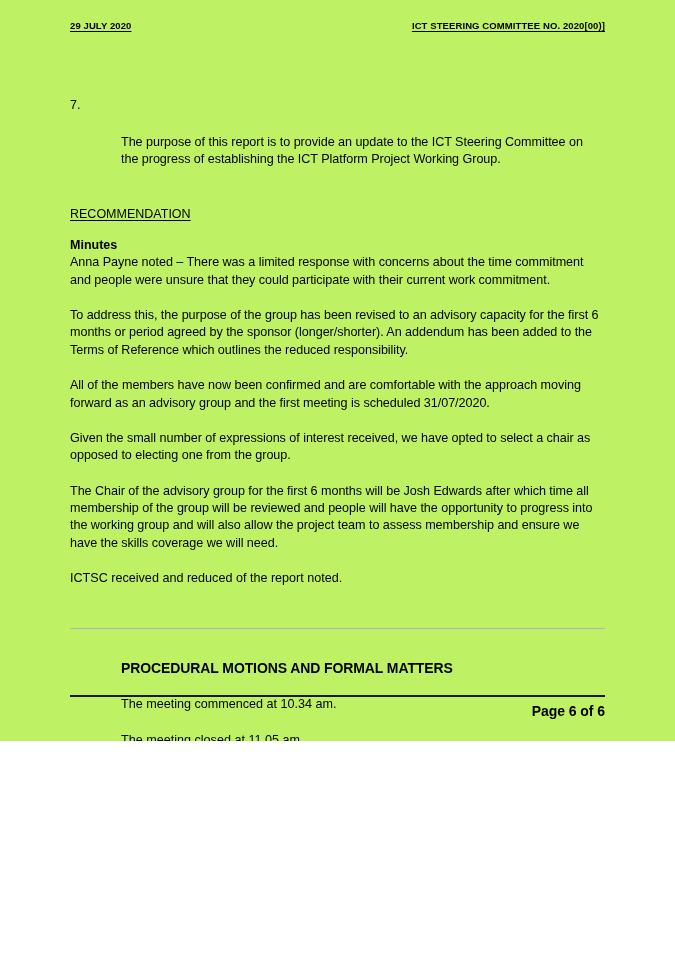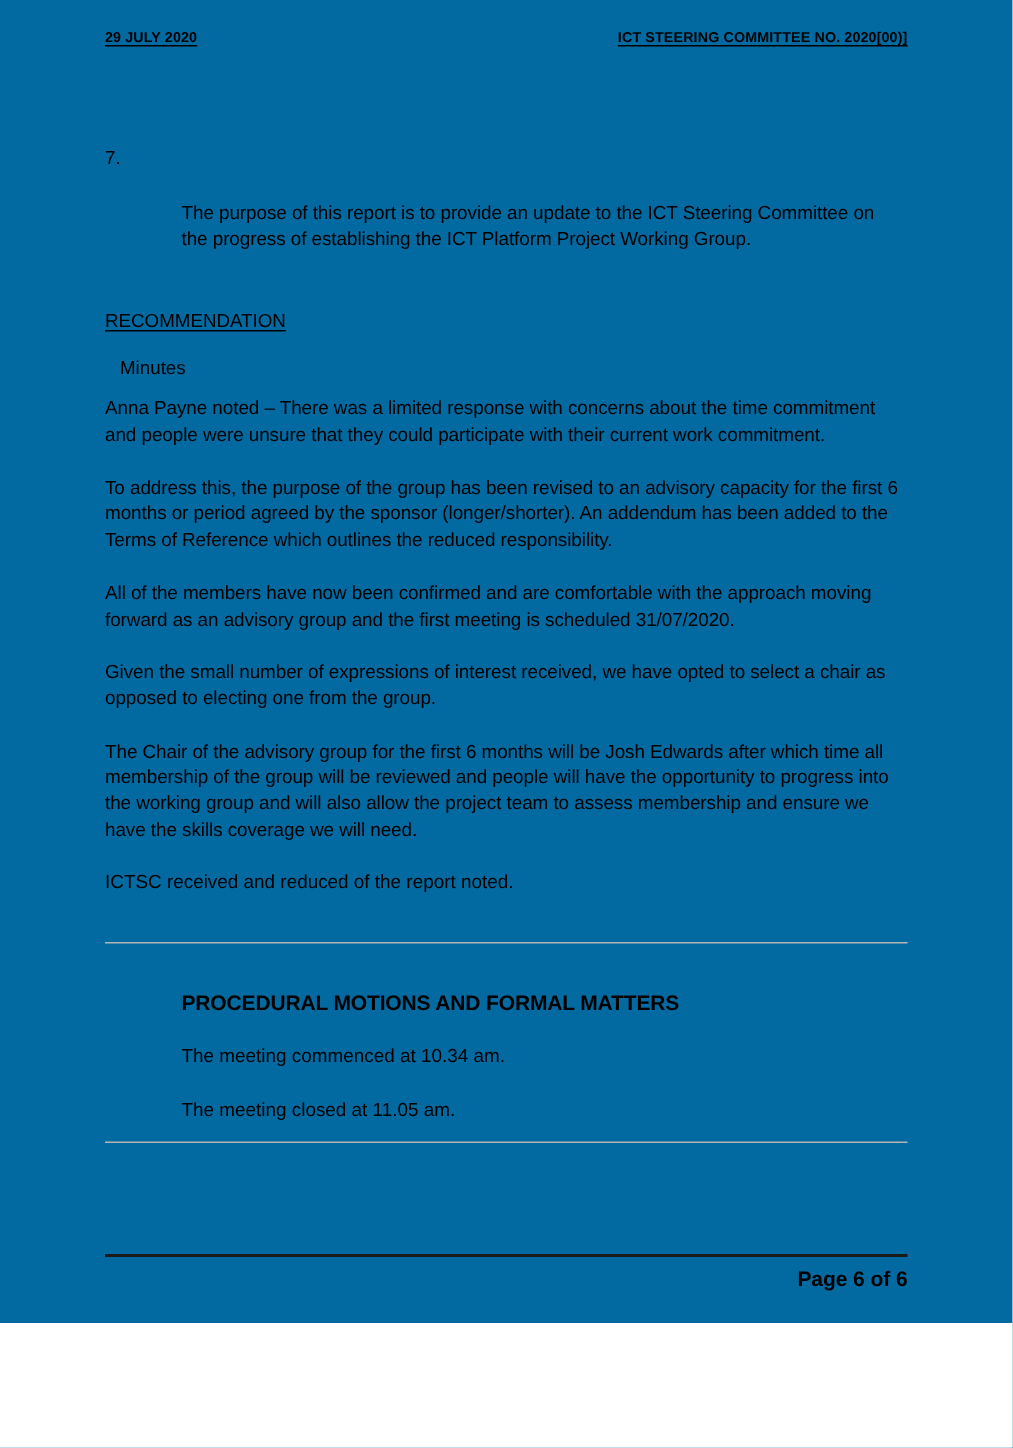--- a/index.html
+++ b/index.html
@@ -12,23 +12,23 @@
     height: 965px;
     position: relative;
     font-family: "Liberation Sans", sans-serif;
     color: #000000;
     -webkit-font-smoothing: antialiased;
   }
 
   .page {
     position: relative;
     width: 675px;
-    height: 882px;
+    height: 741px;
     box-sizing: border-box;
-    background: #0369a1;
+    background: #bef264;
     overflow: hidden;
   }
 
   
   .page-header {
     position: absolute;
     top: 20px;
     left: 70px;
     right: 70px;
     height: 16px;
@@ -84,23 +84,23 @@
   }
 
   .section-heading {
     font-size: 12.5px;
     text-decoration: underline;
     text-underline-offset: 2px;
     margin: 0 0 16px 0;
   }
 
   .bold-label {
-    font-weight: normal;
-    font-size: 12.5px;
-    margin: 10px;
+    font-weight: bold;
+    font-size: 12.5px;
+    margin: 0;
     line-height: 1.4;
   }
 
   .closing-line {
     font-size: 12.6px;
     line-height: 1.38;
     margin: 0;
   }
 
   

